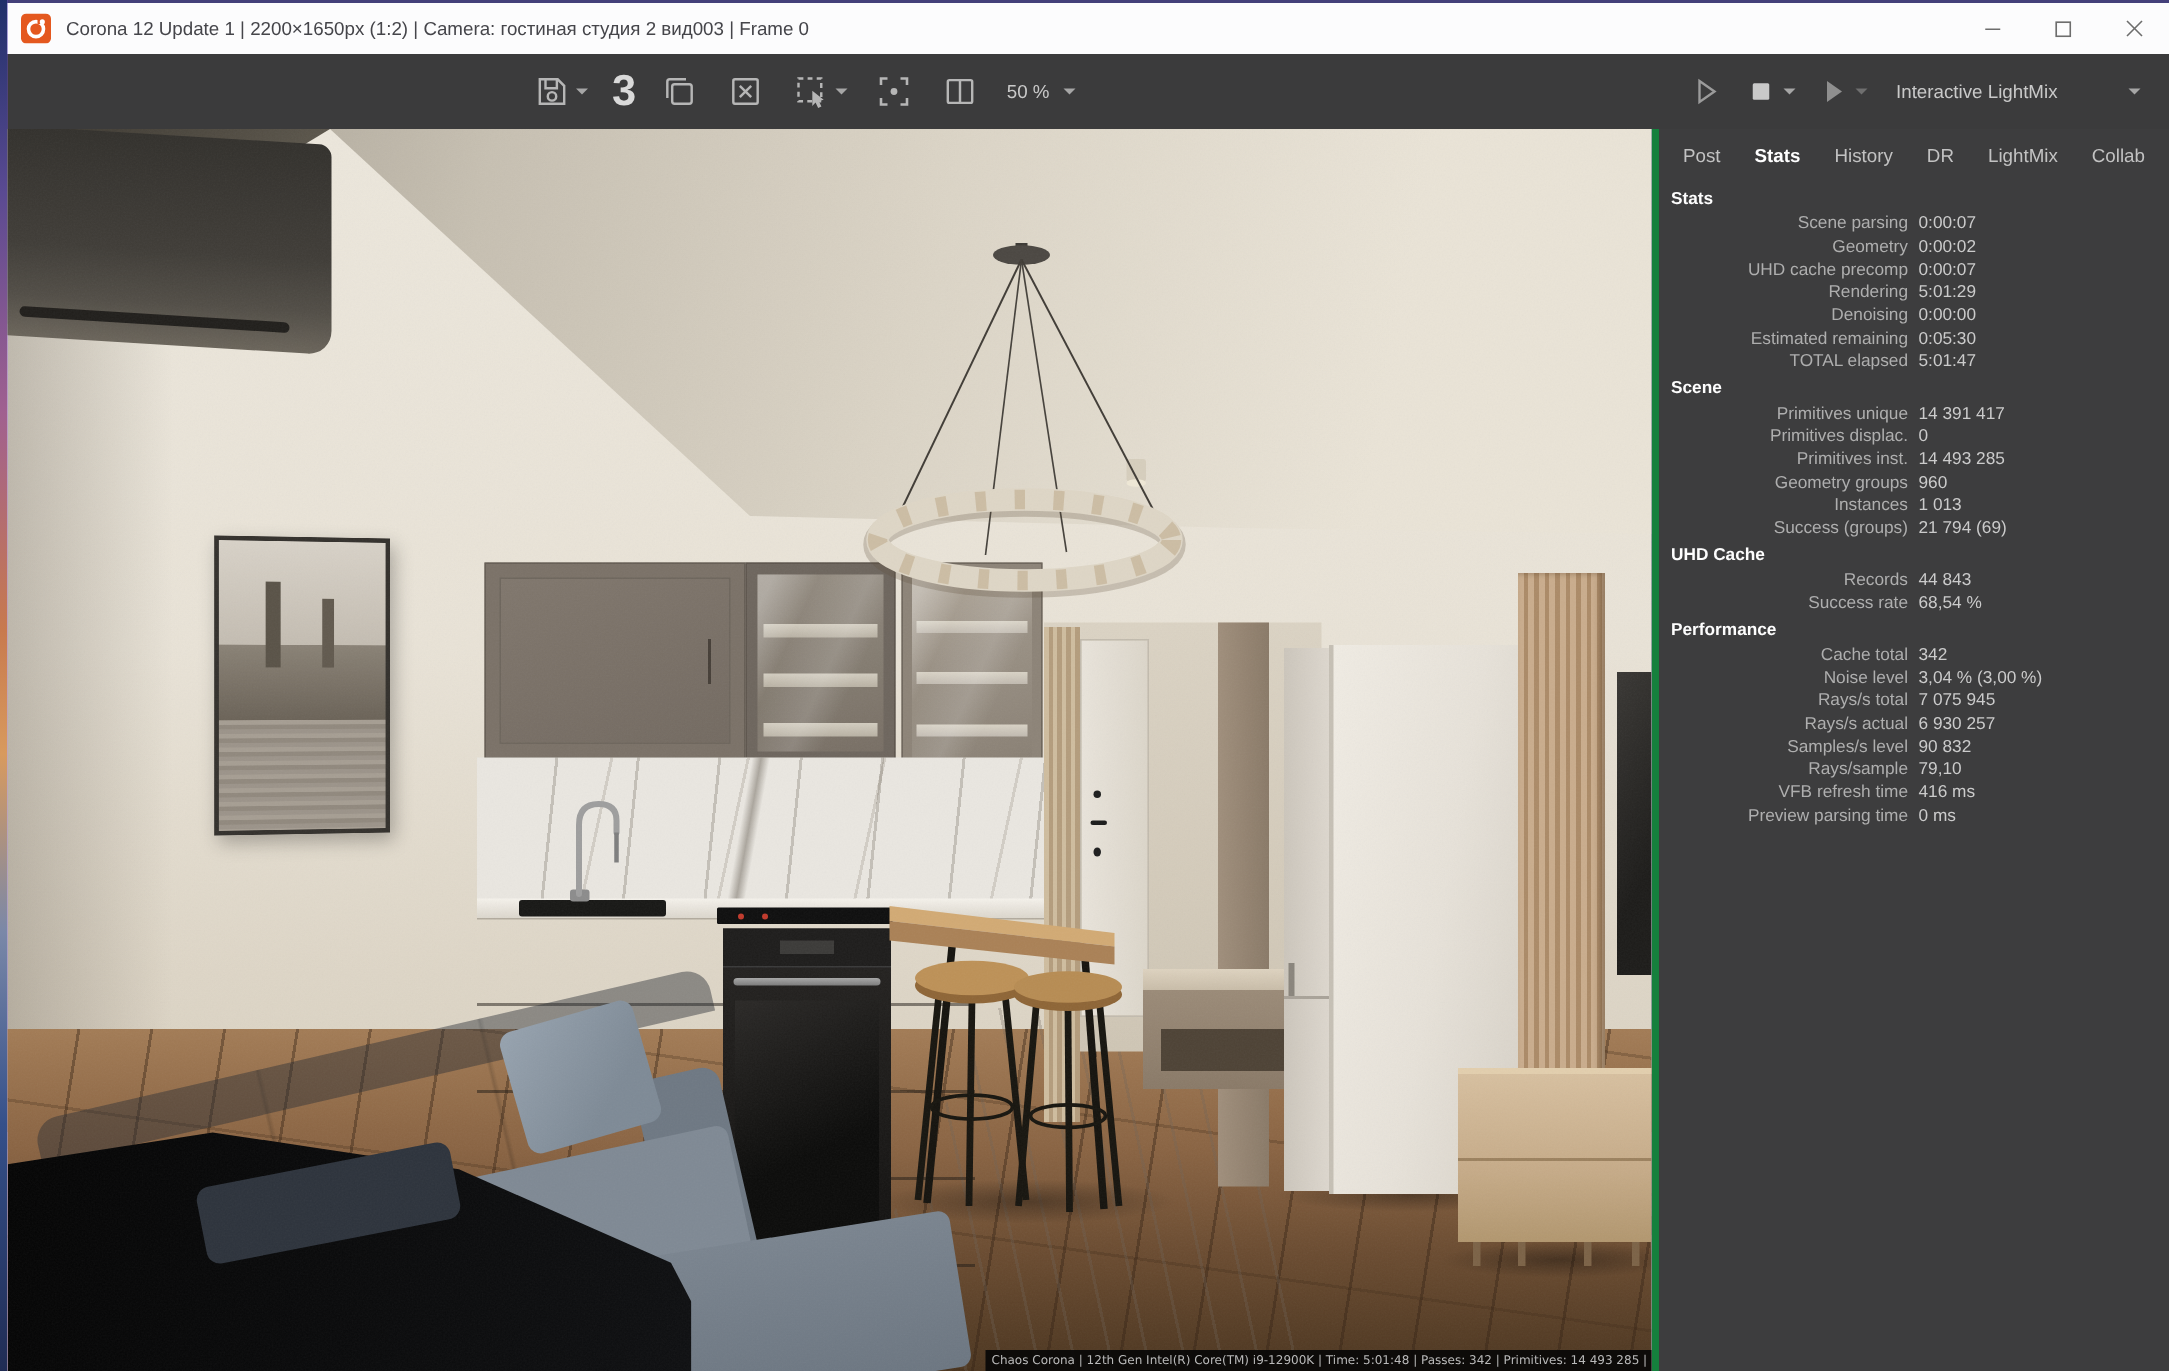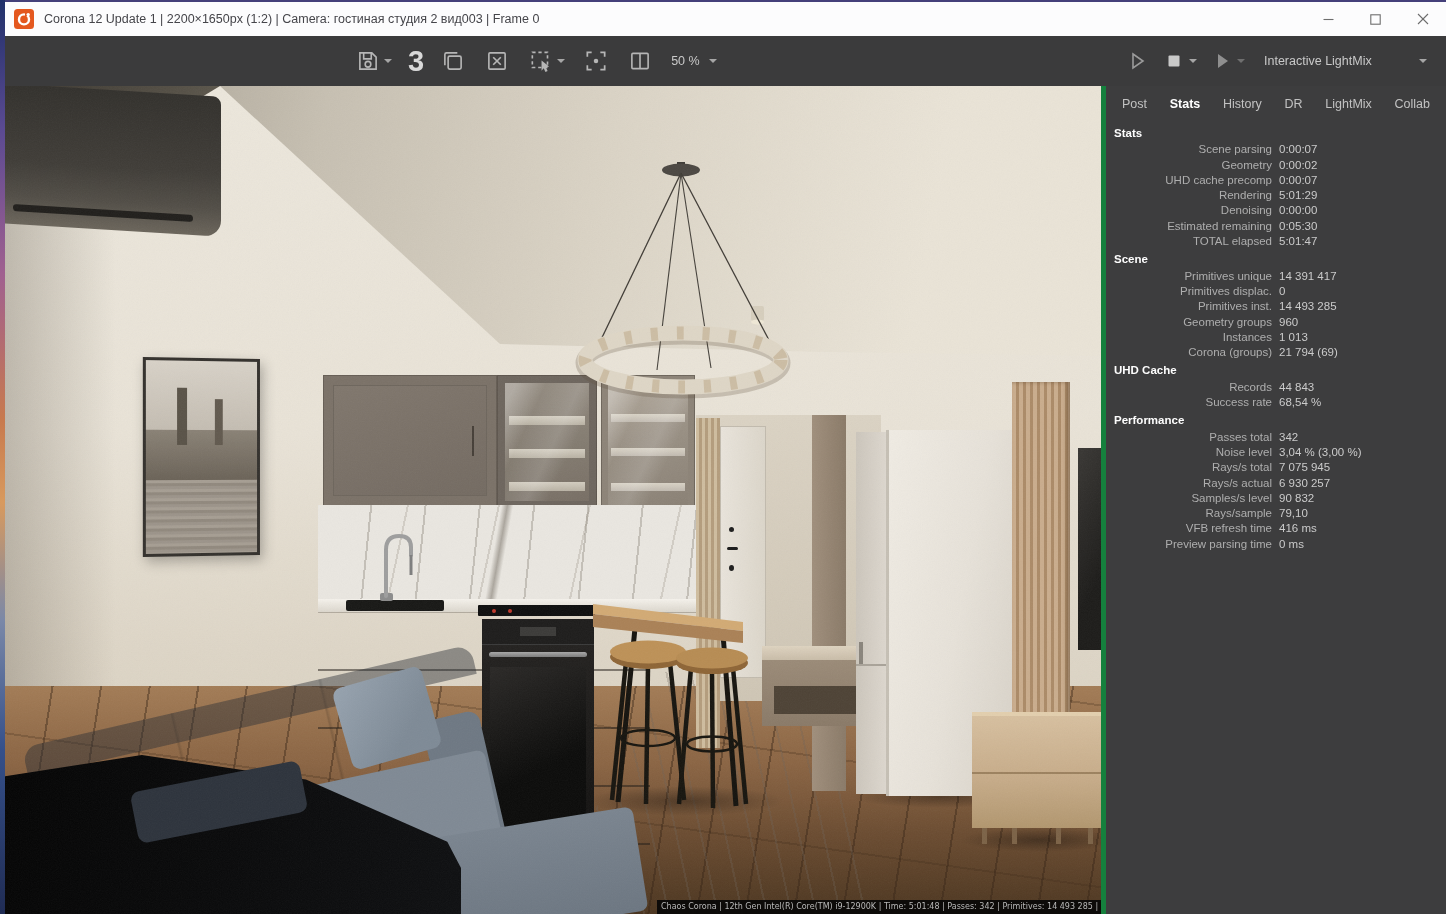--- a/index.html
+++ b/index.html
@@ -474,35 +474,35 @@
           </div>
           <div class="stat-row">
             <span class="lbl">Geometry groups</span>
             <span class="val">960</span>
           </div>
           <div class="stat-row">
             <span class="lbl">Instances</span>
             <span class="val">1 013</span>
           </div>
           <div class="stat-row">
-            <span class="lbl">Corona (groups)</span>
+            <span class="lbl">Success (groups)</span>
             <span class="val">21 794 (69)</span>
           </div>
           <div class="sec-title">UHD Cache</div>
           <div class="stat-row">
             <span class="lbl">Records</span>
             <span class="val">44 843</span>
           </div>
           <div class="stat-row">
             <span class="lbl">Success rate</span>
             <span class="val">68,54 %</span>
           </div>
           <div class="sec-title">Performance</div>
           <div class="stat-row">
-            <span class="lbl">Passes total</span>
+            <span class="lbl">Cache total</span>
             <span class="val">342</span>
           </div>
           <div class="stat-row">
             <span class="lbl">Noise level</span>
             <span class="val">3,04 % (3,00 %)</span>
           </div>
           <div class="stat-row">
             <span class="lbl">Rays/s total</span>
             <span class="val">7 075 945</span>
           </div>

